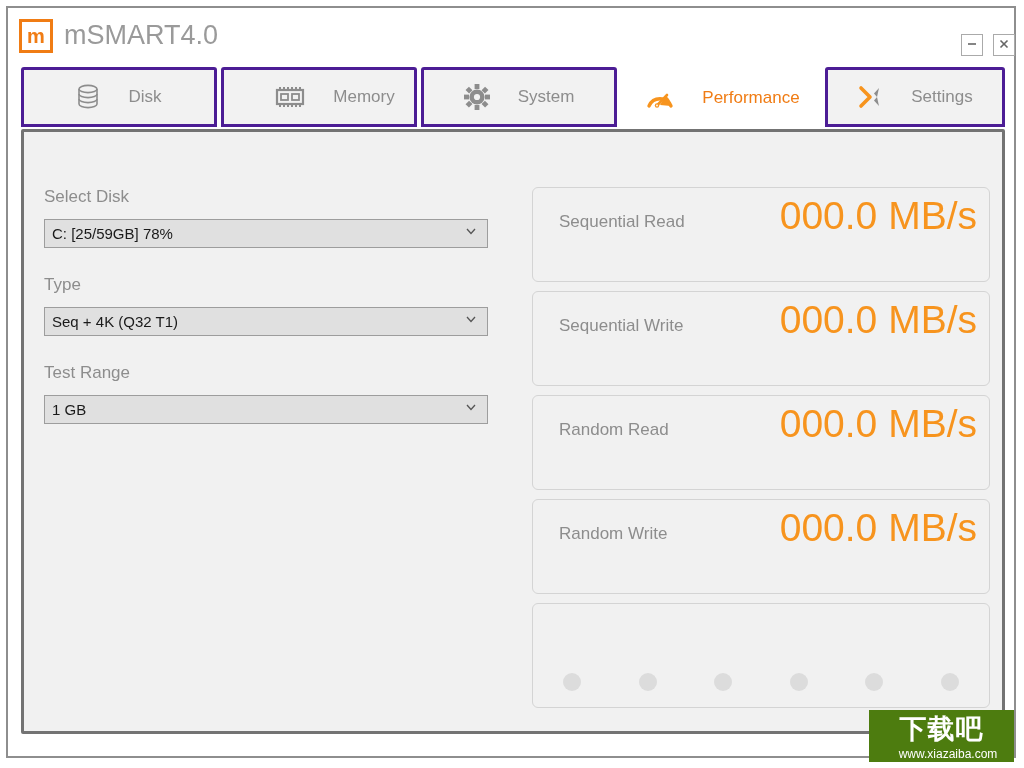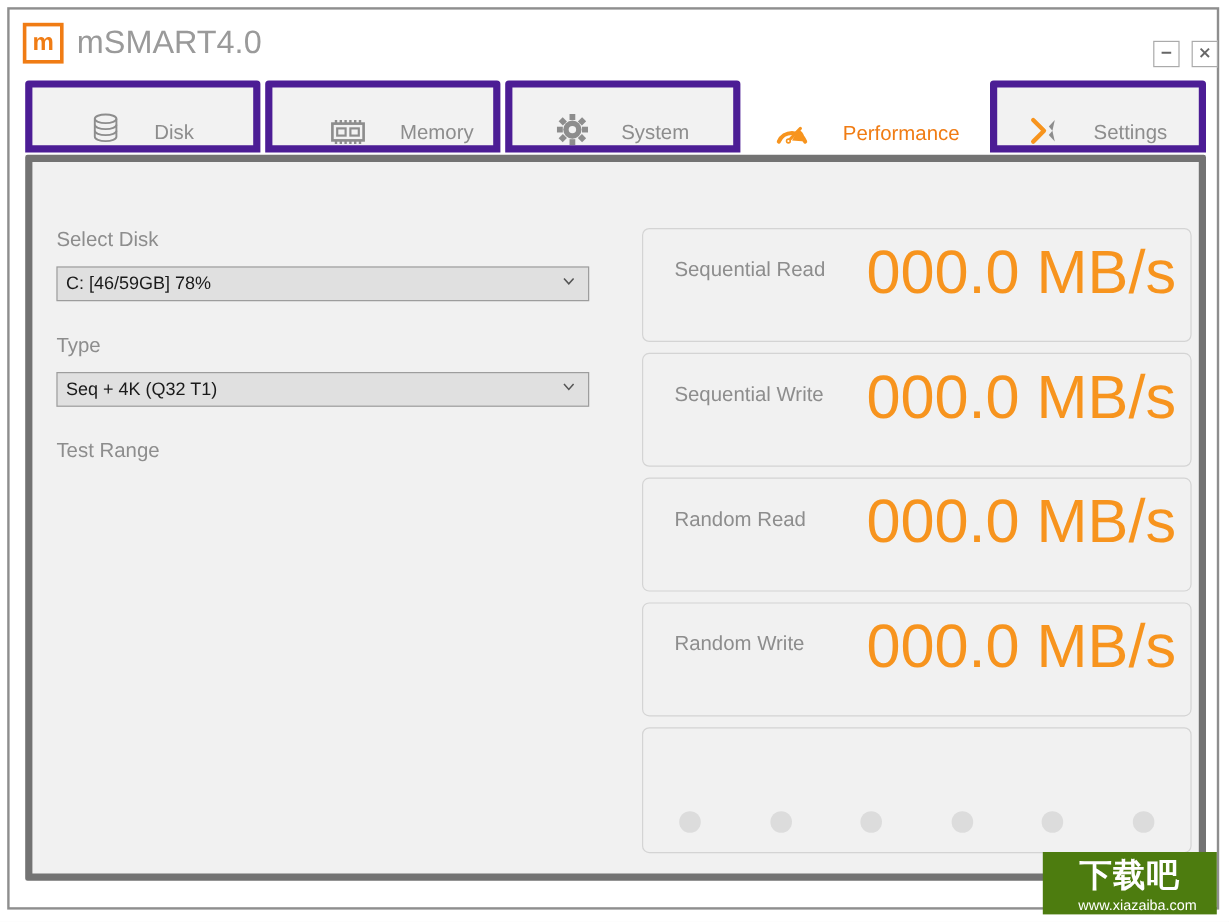--- a/index.html
+++ b/index.html
@@ -80,25 +80,25 @@
     left: 0;
     top: 59px;
     width: 100%;
     height: 62px;
   }
   .tab {
     position: absolute;
     top: 0;
     height: 60px;
     background: #f2f2f2;
-    border: 6px solid #4c1d95;
+    border: 3px solid #4c1d95;
     border-radius: 3px 3px 0 0;
     box-sizing: border-box;
     display: flex;
-    align-items: flex-end;
+    align-items: center;
     justify-content: center;
     gap: 28px;
     cursor: pointer;
   }
   .tab .tab-label {
     font-size: 17px;
     color: #8d8d8d;
     white-space: nowrap;
   }
   .tab.active {
@@ -116,21 +116,21 @@
   #tab-settings    { left: 817px; width: 180px; }
 
   
   #content-panel {
     position: absolute;
     left: 13px;
     top: 121px;
     width: 984px;
     height: 605px;
     background: #f1f1f1;
-    border: 6px solid #737373;
+    border: 3px solid #737373;
     box-sizing: border-box;
     border-radius: 2px;
   }
 
   
   #settings-column {
     position: absolute;
     left: 20px;
     top: 55px;
     width: 444px;
@@ -226,21 +226,21 @@
     left: 26px;
     top: 24px;
     font-size: 17px;
     color: #8d8d8d;
     white-space: nowrap;
   }
   .result-value {
     position: absolute;
     right: 12px;
     top: 6px;
-    font-size: 51px;
+    font-size: 39px;
     color: #f7941e;
     white-space: nowrap;
     font-family: "Liberation Sans", sans-serif;
   }
   #progress-card {
     position: relative;
     height: 105px;
     background: #f1f1f1;
     border: 1px solid #d4d4d4;
     border-radius: 6px;
@@ -397,39 +397,45 @@
     </div>
   </div>
 
   <div id="content-panel">
 
     <div id="settings-column">
 
       <div class="field-group">
         <div class="field-label">Select Disk</div>
         <div class="dropdown">
-          <span class="dropdown-value">C: [46/59GB] 78%</span>
+          <span class="dropdown-value">C: [25/59GB] 78%</span>
           <svg class="dropdown-arrow" viewBox="0 0 12 12">
             <path d="M2 4 L6 8.5 L10 4" fill="none" stroke="#555555" stroke-width="1.3"></path>
           </svg>
         </div>
       </div>
 
       <div class="field-group">
         <div class="field-label">Type</div>
         <div class="dropdown">
           <span class="dropdown-value">Seq + 4K (Q32 T1)</span>
           <svg class="dropdown-arrow" viewBox="0 0 12 12">
             <path d="M2 4 L6 8.5 L10 4" fill="none" stroke="#555555" stroke-width="1.3"></path>
           </svg>
         </div>
       </div>
 
       <div class="field-group">
         <div class="field-label">Test Range</div>
+        <div class="dropdown">
+          <span class="dropdown-value">1 GB</span>
+          <svg class="dropdown-arrow" viewBox="0 0 12 12">
+            <path d="M2 4 L6 8.5 L10 4" fill="none" stroke="#555555" stroke-width="1.3"></path>
+          </svg>
+        </div>
       </div>
 
     </div>
 
 
     <div id="results-column">
 
       <div class="result-card">
         <div class="result-label">Sequential Read</div>
         <div class="result-value">000.0 MB/s</div>

